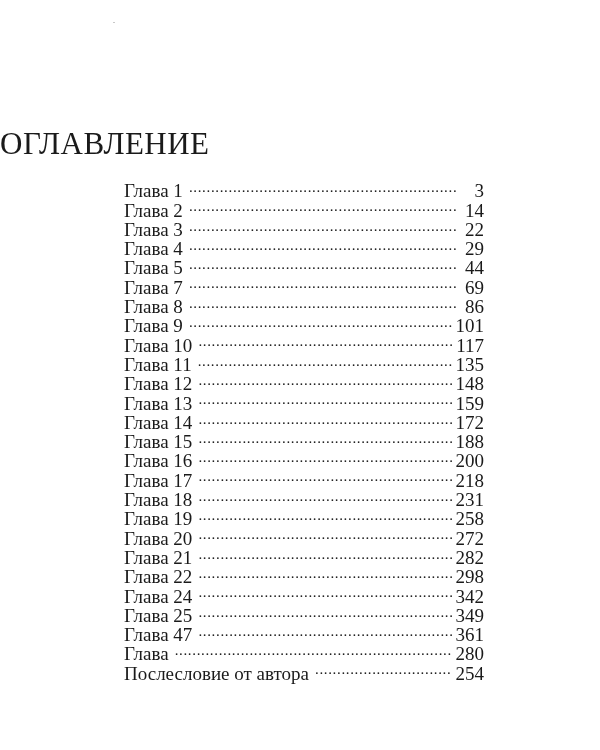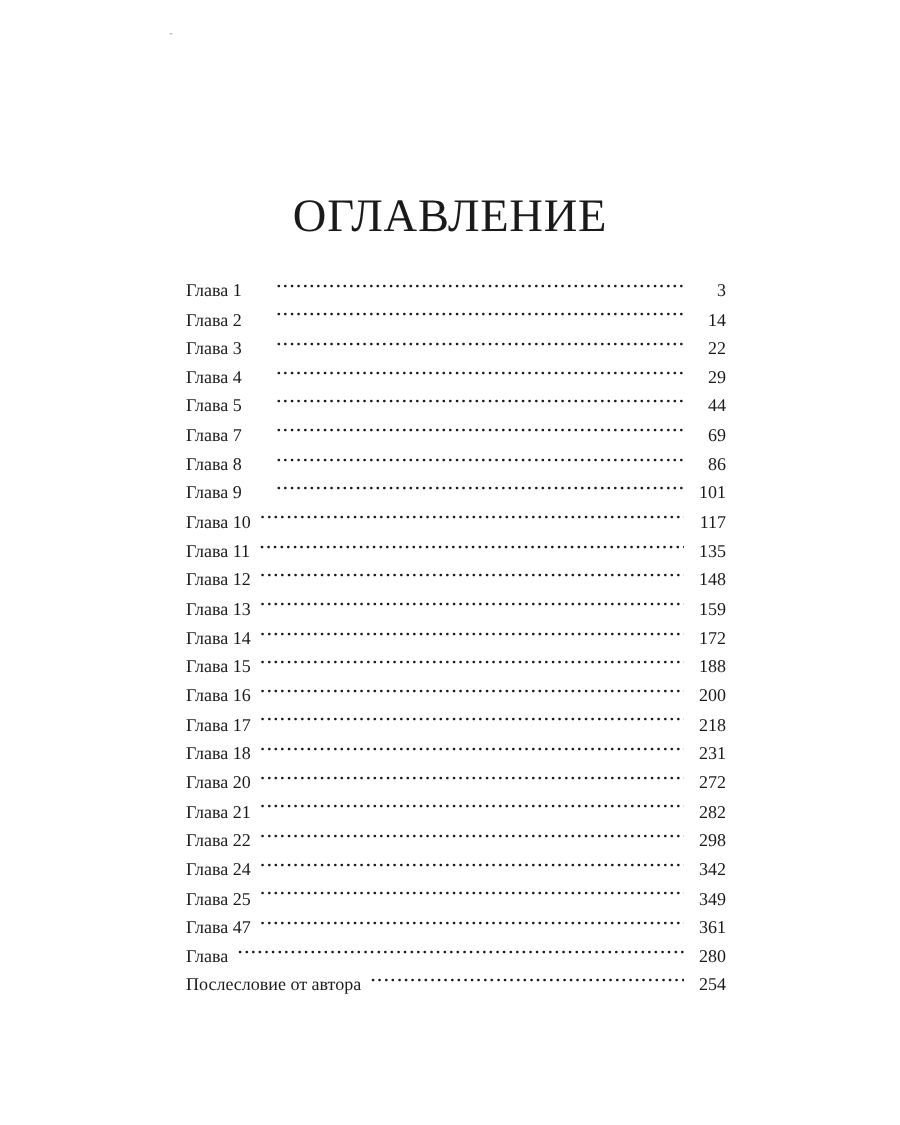--- a/index.html
+++ b/index.html
@@ -25,42 +25,42 @@
       position: absolute;
       left: 113px; top: 22px;
       width: 2px; height: 1px;
       background: #c8c8c8;
     }
     .title {
       position: absolute;
       top: 126px;
       left: 0;
       width: 600px;
-      text-align: center;
+      text-align: left;
       font-family: "Liberation Serif", "DejaVu Serif", serif;
       font-size: 31px;
       letter-spacing: 0.5px;
       font-weight: normal;
       color: #1a1a1a;
       margin: 0;
     }
     .toc {
       position: absolute;
       left: 124px;
       top: 178px;
       width: 360px;
       list-style: none;
       margin: 0;
       padding: 0;
     }
     .toc-row {
       display: flex;
       align-items: baseline;
       height: 19.3px;
-      font-size: 12px;
+      font-size: 19px;
       line-height: 19.3px;
       white-space: nowrap;
     }
     .toc-label {
       flex: 0 0 auto;
       padding-right: 6px;
     }
     .toc-label.short { min-width: 54px; }
     .toc-dots {
       flex: 1 1 auto;
@@ -174,20 +174,25 @@
         <span class="toc-label">Глава 17</span>
         <span class="toc-dots"></span>
         <span class="toc-page">218</span>
       </li>
     <li class="toc-row">
         <span class="toc-label">Глава 18</span>
         <span class="toc-dots"></span>
         <span class="toc-page">231</span>
       </li>
     <li class="toc-row">
+        <span class="toc-label">Глава 19</span>
+        <span class="toc-dots"></span>
+        <span class="toc-page">258</span>
+      </li>
+    <li class="toc-row">
         <span class="toc-label">Глава 20</span>
         <span class="toc-dots"></span>
         <span class="toc-page">272</span>
       </li>
     <li class="toc-row">
         <span class="toc-label">Глава 21</span>
         <span class="toc-dots"></span>
         <span class="toc-page">282</span>
       </li>
     <li class="toc-row">

